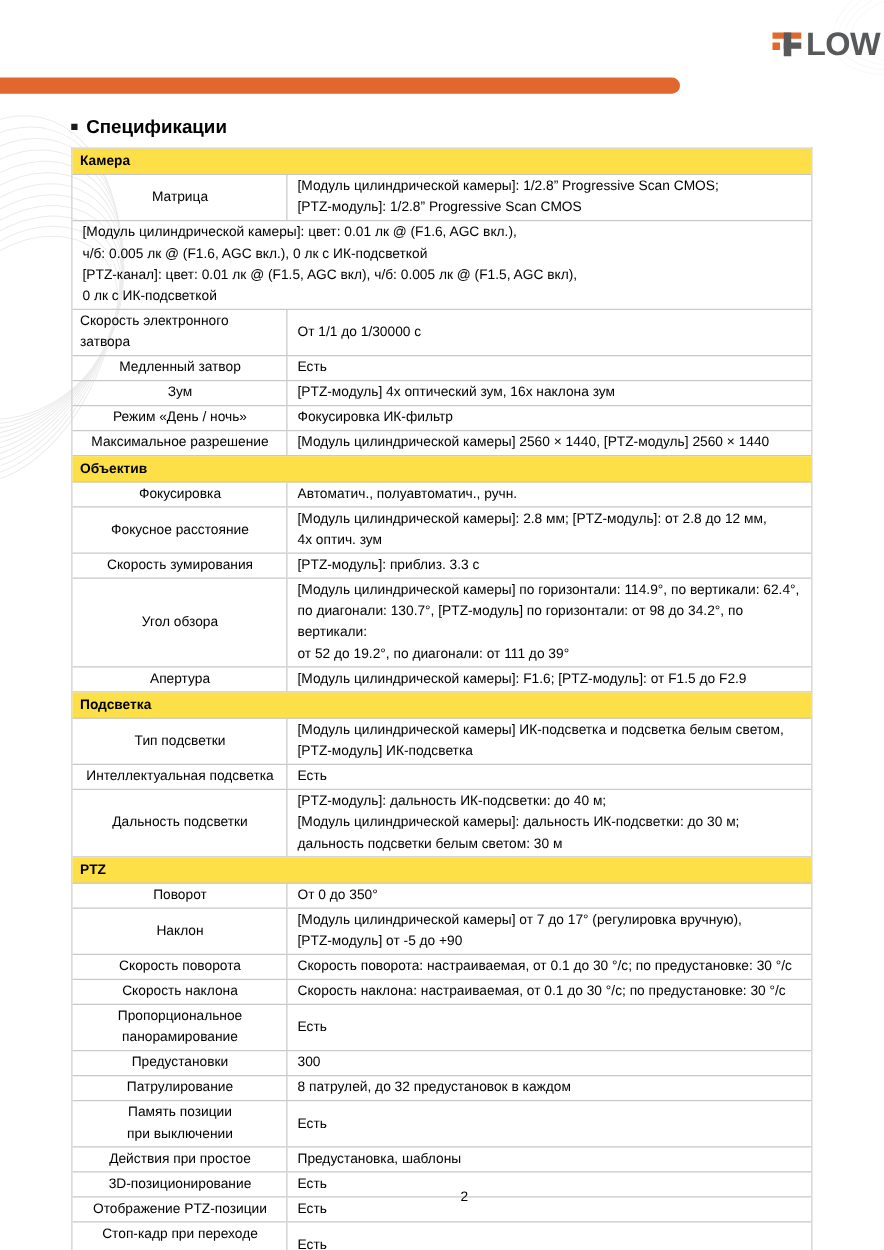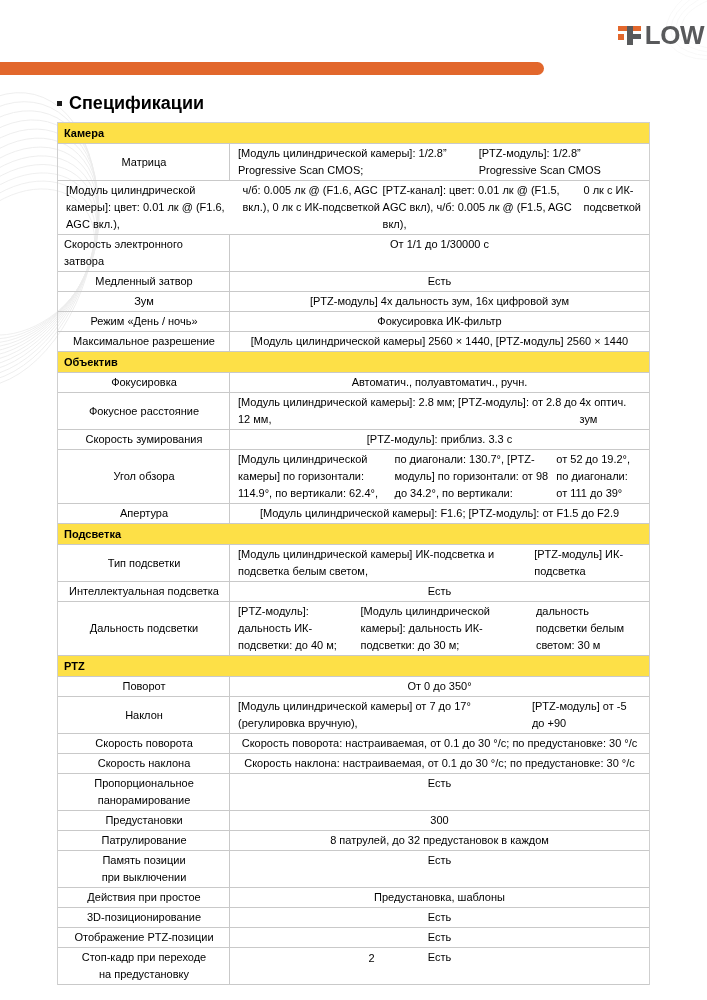--- a/index.html
+++ b/index.html
@@ -20,34 +20,34 @@
   .f-stem { position:absolute; left:0;    top:0;   width:6px;  height:19px; background:#58595B; }
   .f-mid  { position:absolute; left:0;    top:8px; width:14px; height:5px;  background:#58595B; }
   .logo-text { font-size:26px; font-weight:bold; color:#58595B; line-height:19px; letter-spacing:-0.5px; }
 
   
   .swirl-left  { position:absolute; left:-42px; top:70px; pointer-events:none; }
   .swirl-tr    { position:absolute; right:-30px; top:-25px; pointer-events:none; opacity:.55; }
 
   
   .content { position:absolute; left:57px; top:93px; width:593px; }
-  .title-row { display:flex; align-items:center; font-size:18px; font-weight:bold; margin-bottom:8px; }
+  .title-row { display:flex; align-items:center; font-size:15px; font-weight:bold; margin-bottom:8px; }
   .bullet { width:5px; height:5px; background:#1a1a1a; margin-right:7px; flex:0 0 auto; }
 
   .spec-table { border:1px solid #CFCFCF; border-bottom:none; font-size:11px; }
   .sec {
     background:#fde047; font-weight:bold; padding:2px 6px;
     line-height:16px; border-bottom:1px solid #C9C9C9;
   }
   .row { display:flex; border-bottom:1px solid #C9C9C9; }
   .lab {
     flex:0 0 160px; padding:1px 5px 1px 6px; border-right:1px solid #C9C9C9;
     display:flex; flex-direction:column; justify-content:center;align-items:center;
   }
-  .val { flex:1; padding:1px 8px; display:flex; flex-direction:row; justify-content:center; }
+  .val { flex:1; padding:1px 8px; display:flex; flex-direction:column; justify-content:center; }
   .lab div, .val div { line-height:17px; }
 
   .page-number { position:absolute; top:952px; left:0; right:0; text-align:center; font-size:11px; }
 </style>
 </head>
 <body>
 
 <div class="page">
 
   <svg class="swirl-left" width="150" height="340" viewBox="0 0 150 340">
@@ -127,21 +127,21 @@
           </div>
           <div class="val">
             <div>Есть</div>
           </div>
         </div>
         <div class="row">
           <div class="lab">
             <div>Зум</div>
           </div>
           <div class="val">
-            <div>[PTZ-модуль] 4х дальность зум, 16х цифровой зум</div>
+            <div>[PTZ-модуль] 4х оптический зум, 16х наклона зум</div>
           </div>
         </div>
         <div class="row">
           <div class="lab">
             <div>Режим «День / ночь»</div>
           </div>
           <div class="val">
             <div>Фокусировка ИК-фильтр</div>
           </div>
         </div>

